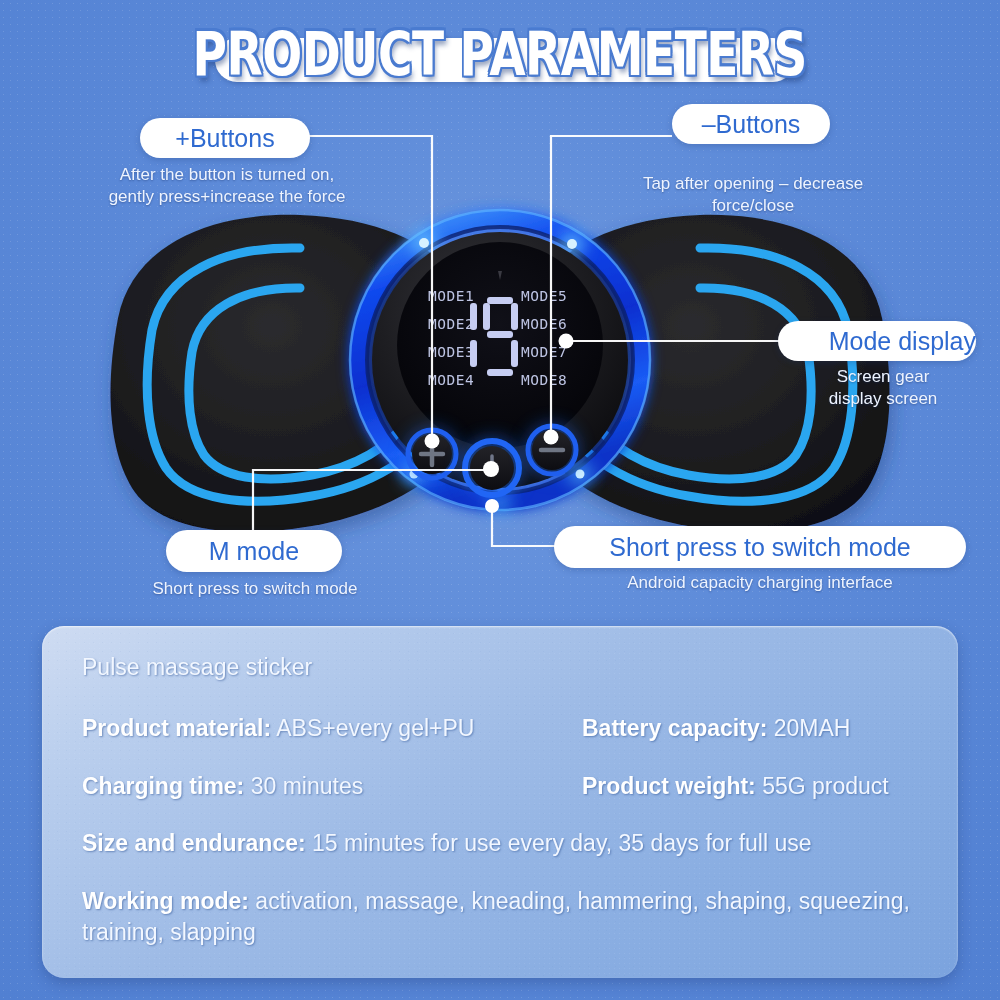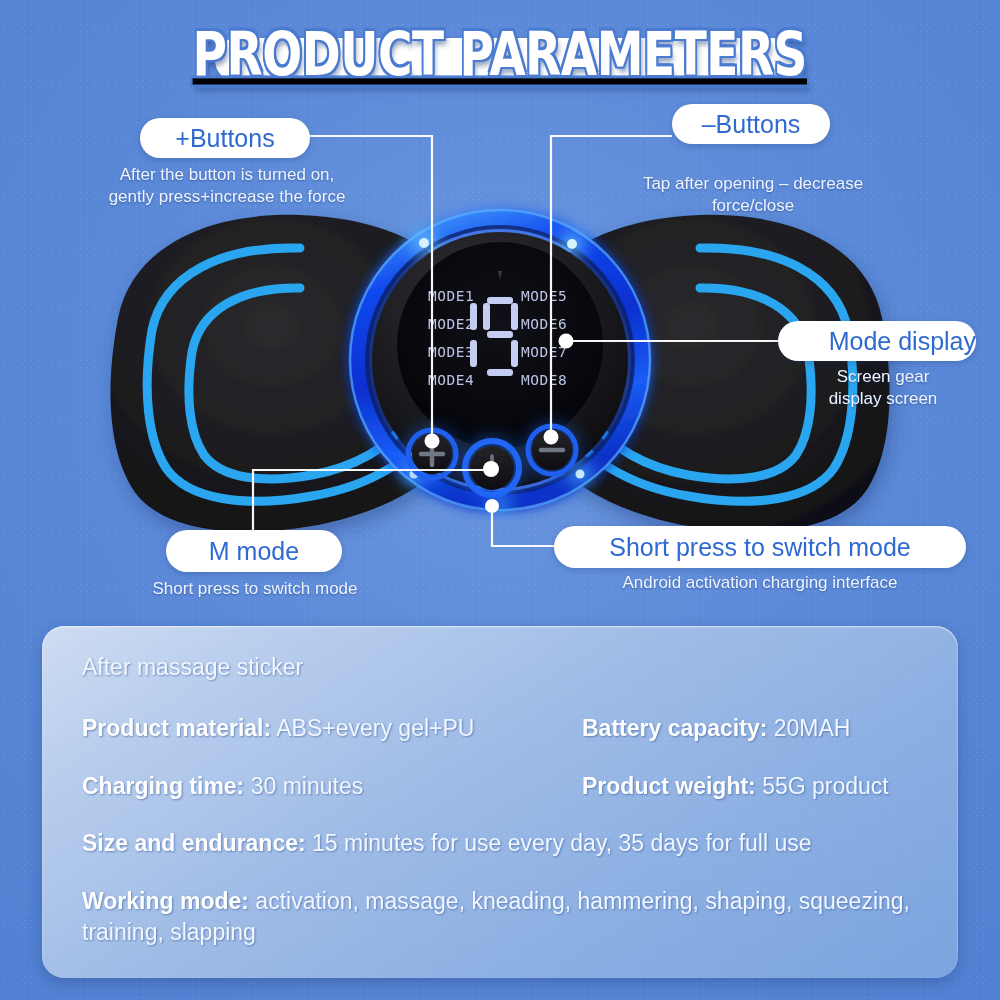--- a/index.html
+++ b/index.html
@@ -30,21 +30,21 @@
       radial-gradient(rgba(255,255,255,0.17) 0.8px, transparent 0.9px);
     background-size: 7px 7px;
     opacity: 0.85;
     pointer-events: none;
   }
 
   
   .title-wrap {
     position: absolute; left: 0; right: 0; top: 16px;
     height: 76px;
-    display: flex; align-items: center; justify-content: center; text-decoration: underline;
+    display: flex; align-items: center; justify-content: center;
   }
   .title-pill {
     position: absolute;
     left: 215px; top: 38px;
     width: 580px; height: 44px;
     background: #ffffff;
     border-radius: 26px;
     box-shadow: 0 2px 5px rgba(25,50,110,0.22);
   }
   .title-text {
@@ -322,27 +322,27 @@
 display screen</div>
 
   <div class="pill" style="left:166px; top:530px; width:176px; height:42px;">
     <span>M mode</span>
   </div>
   <div class="caption" style="left:128px; top:578px; width:254px;">Short press to switch mode</div>
 
   <div class="pill" style="left:554px; top:526px; width:412px; height:42px;">
     <span>Short press to switch mode</span>
   </div>
-  <div class="caption" style="left:582px; top:572px; width:356px;">Android activation charging interface</div>
+  <div class="caption" style="left:582px; top:572px; width:356px;">Android capacity charging interface</div>
 
   <div class="spec-panel">
     <div class="spec-inner">
 
       <div class="spec-line spec-head">
-        <span class="val">After massage sticker</span>
+        <span class="val">Pulse massage sticker</span>
       </div>
 
       <div class="spec-row">
         <div class="spec-line col-l">
           <span class="lbl">Product material:</span>
           <span class="val">ABS+every gel+PU</span>
         </div>
         <div class="spec-line col-r">
           <span class="lbl">Battery capacity:</span>
           <span class="val">20MAH</span>

